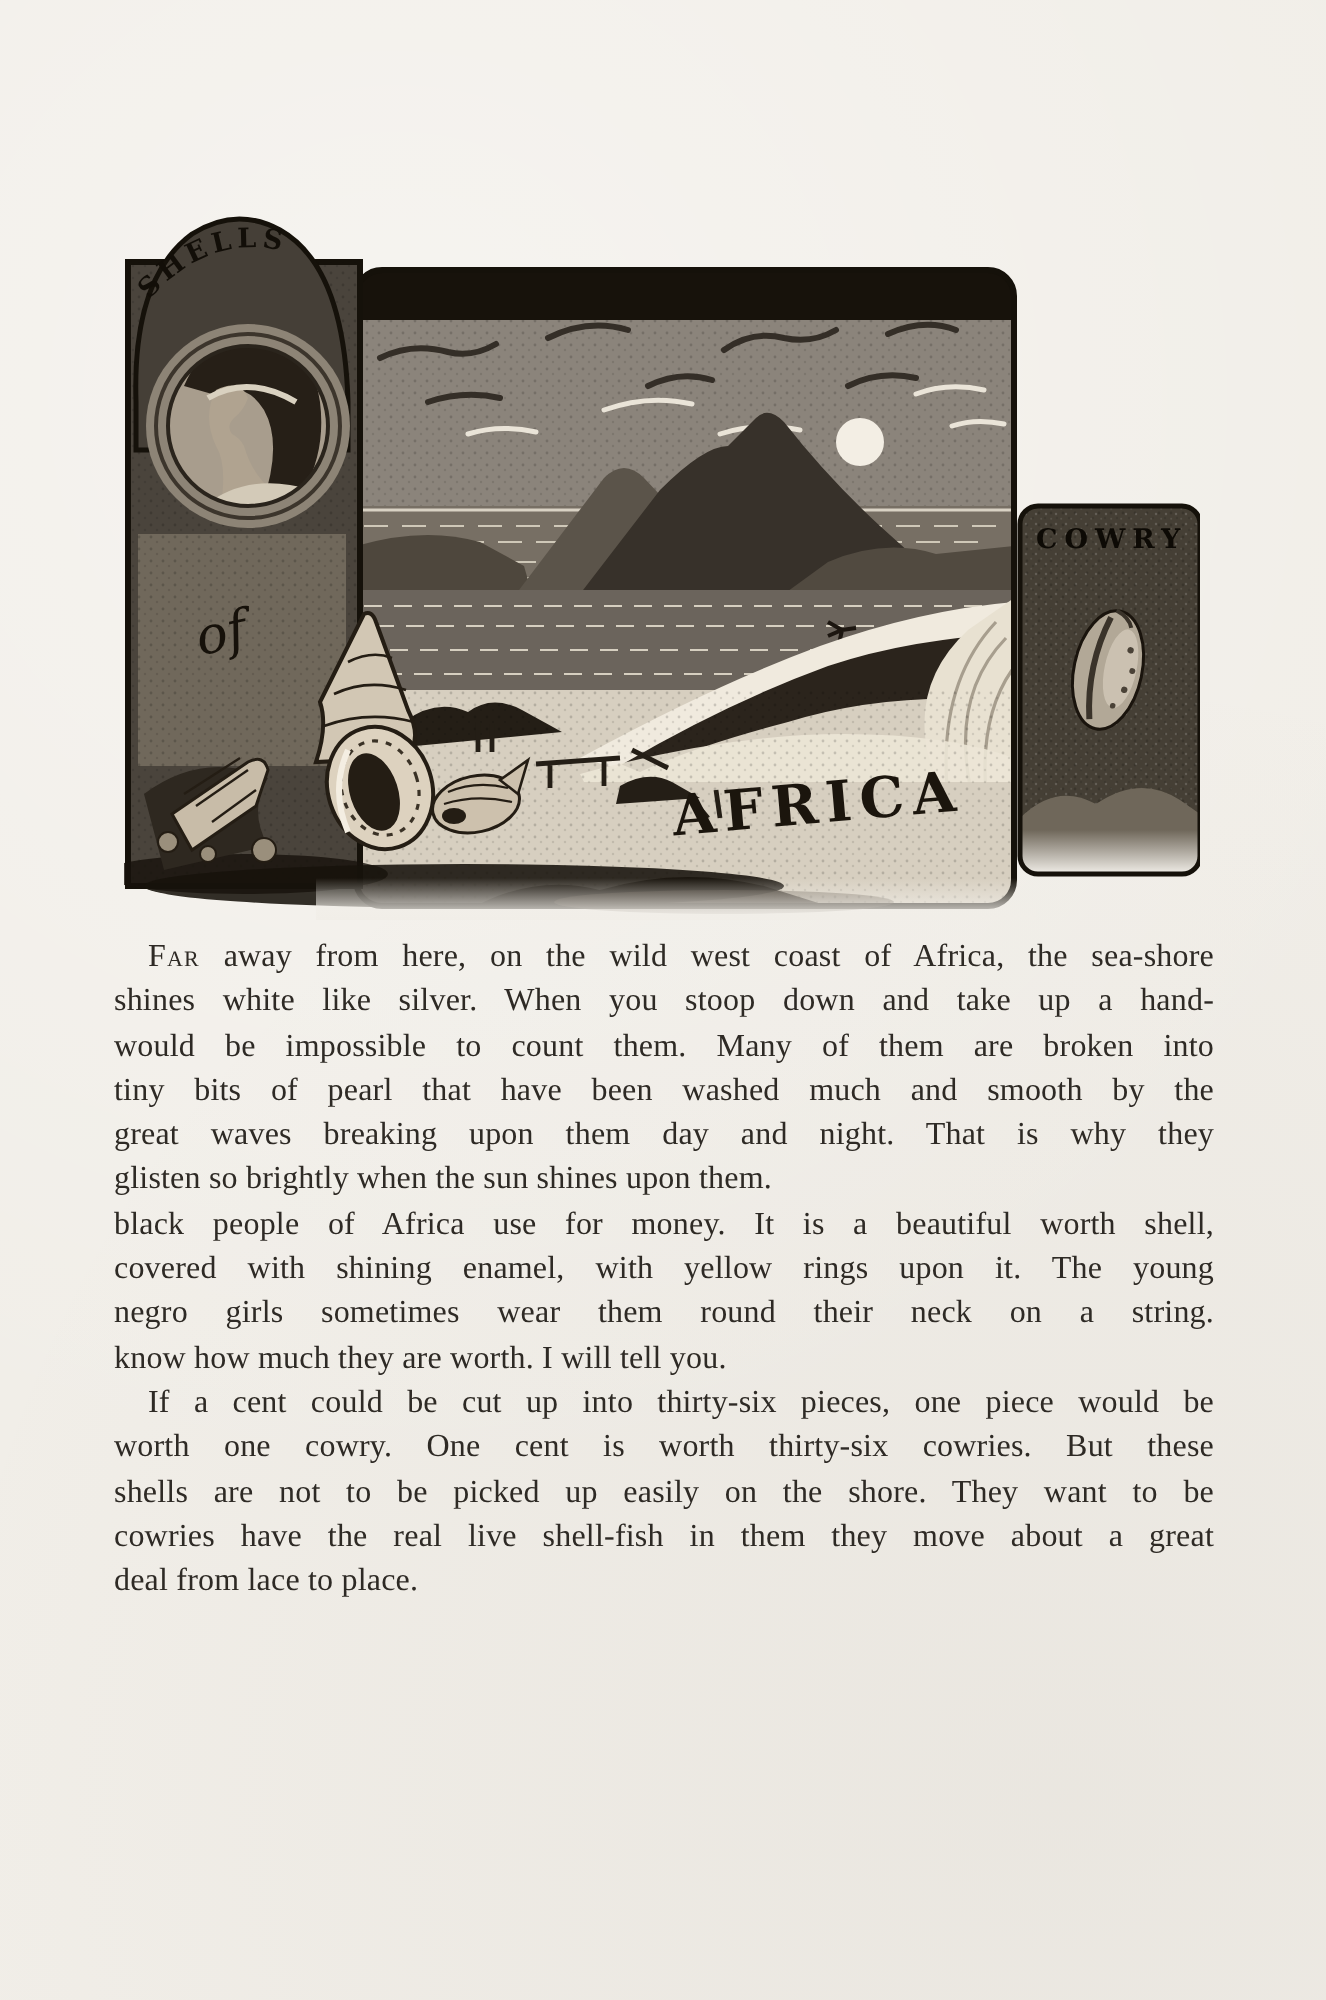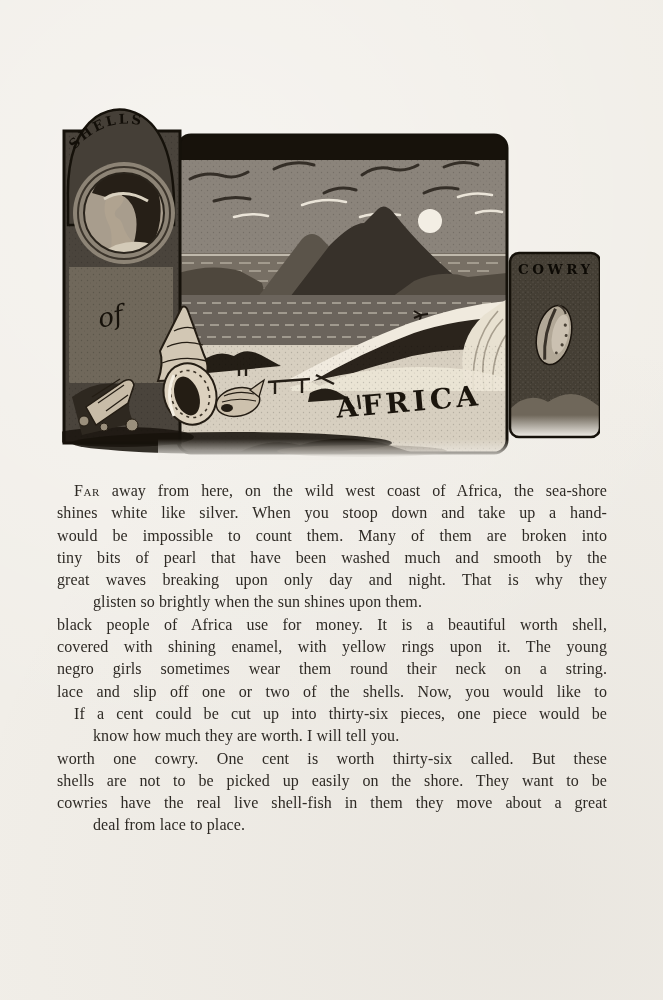--- a/index.html
+++ b/index.html
@@ -9,32 +9,32 @@
     background:#f1eee8;
     background-image:radial-gradient(circle at 30% 20%, rgba(255,255,255,.35), rgba(0,0,0,0) 60%),
                      radial-gradient(circle at 80% 90%, rgba(120,110,95,.06), rgba(0,0,0,0) 55%);
     overflow:hidden;
     font-family:"Liberation Serif","DejaVu Serif",serif;
   }
   .illustration{
     position:absolute;left:62px;top:105px;width:538px;height:355px;
   }
   .body-text{
-    position:absolute;left:57px;top:480px;width:550px;
+    position:absolute;left:57px;top:468px;width:550px;
     color:#2e2a25;
     font-size:16px;
   }
   .line{
     line-height:22.3px;height:22.3px;
     white-space:nowrap;
     text-align:justify;
     text-align-last:justify;
     letter-spacing:.1px;
   }
-  .line.para-end{text-align-last:left;margin-left:36px;}
+  .line.para-end{text-align-last:left;}
   .line.first{text-indent:17px;}
   .lead{font-variant:small-caps;letter-spacing:.6px;}
   svg text{font-family:"DejaVu Serif","Liberation Serif",serif;}
 </style>
 </head>
 <body>
 
 <div class="page">
 
   <div class="illustration">
@@ -249,27 +249,26 @@
       </g>
     </g>
   </svg>
   </div>
 
   <div class="body-text">
       <div class="line first"><span class="lead">Far</span> away from here, on the wild west coast of Africa, the sea-shore</div>
       <div class="line">shines white like silver.  When you stoop down and take up a hand-</div>
       <div class="line">would be impossible to count them.  Many of them are broken into</div>
       <div class="line">tiny bits of pearl that have been washed much and smooth by the</div>
-      <div class="line">great waves breaking upon only day and night.  That is why they</div>
+      <div class="line">great waves breaking upon them day and night.  That is why they</div>
       <div class="line para-end">glisten so brightly when the sun shines upon them.</div>
       <div class="line">black people of Africa use for money.  It is a beautiful worth shell,</div>
       <div class="line">covered with shining enamel, with yellow rings upon it.  The young</div>
       <div class="line">negro girls sometimes wear them round their neck on a string.</div>
-      <div class="line">lace and slip off one or two of the shells.  Now, you would like to</div>
+      <div class="line para-end">know how much they are worth.  I will tell you.</div>
       <div class="line first">If a cent could be cut up into thirty-six pieces, one piece would be</div>
-      <div class="line para-end">know how much they are worth.  I will tell you.</div>
-      <div class="line">worth one cowry.  One cent is worth thirty-six called.  But these</div>
+      <div class="line">worth one cowry.  One cent is worth thirty-six cowries.  But these</div>
       <div class="line">shells are not to be picked up easily on the shore.  They want to be</div>
       <div class="line">cowries have the real live shell-fish in them they move about a great</div>
       <div class="line para-end">deal from lace to place.</div>
     </div>
 
 </div>
 
 </body></html>

